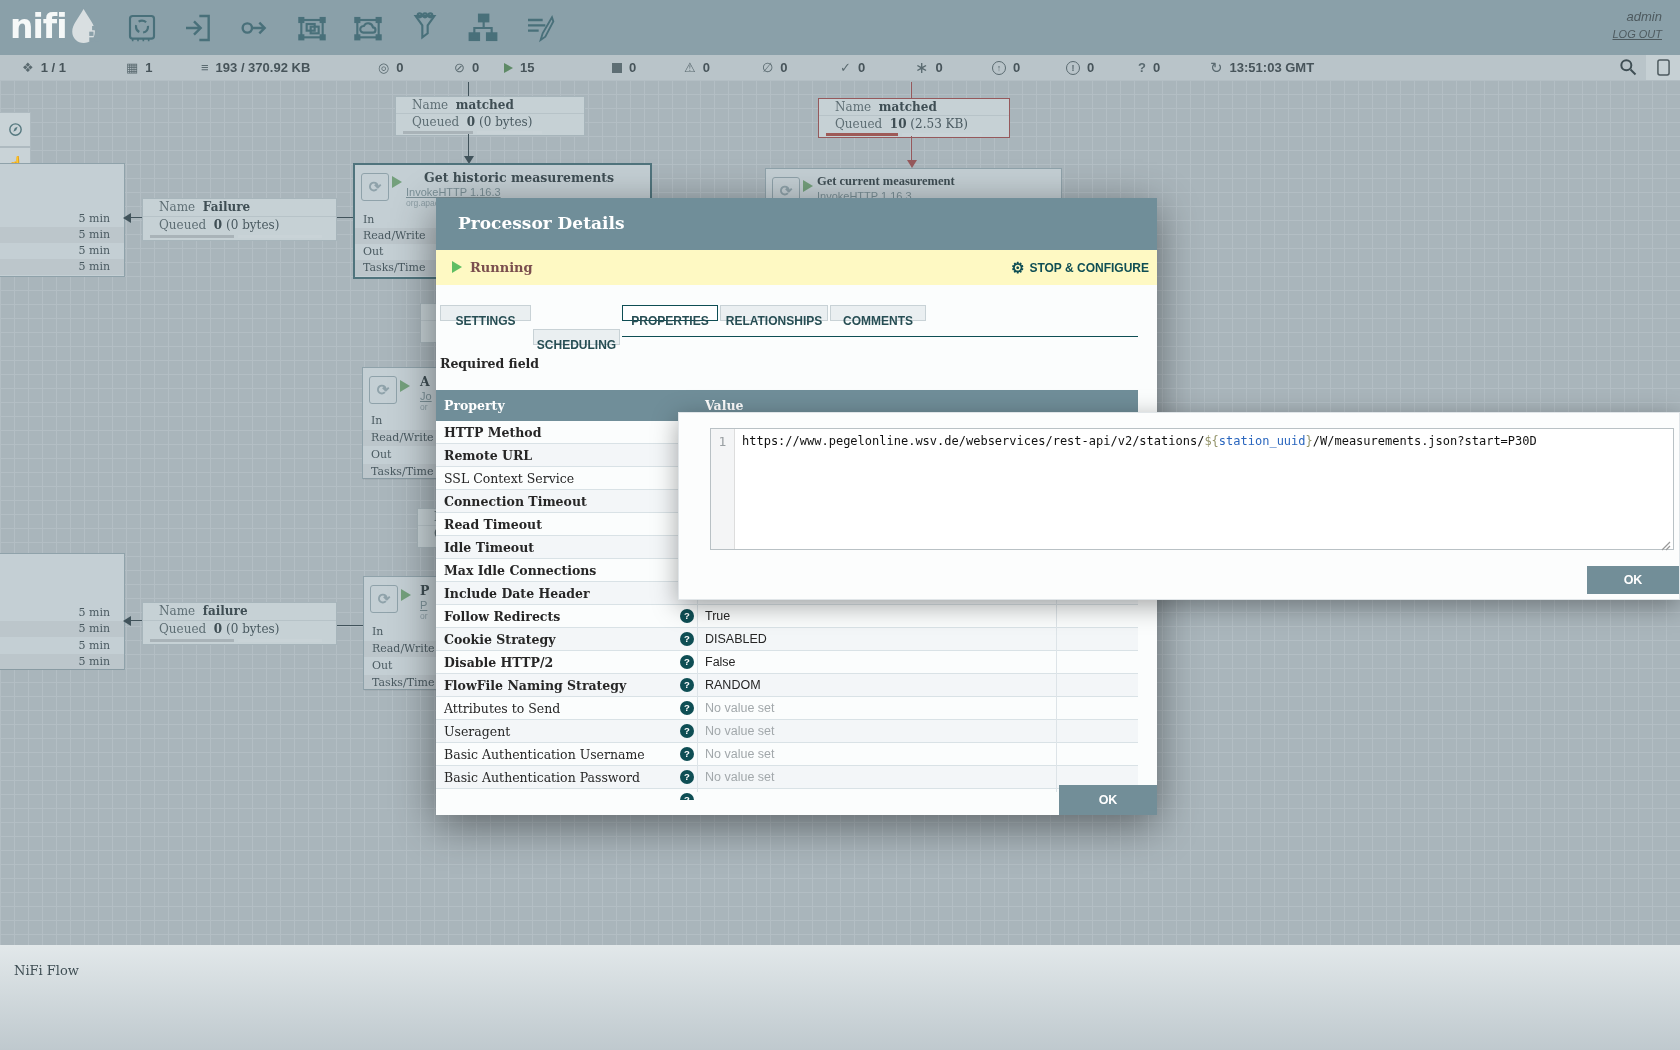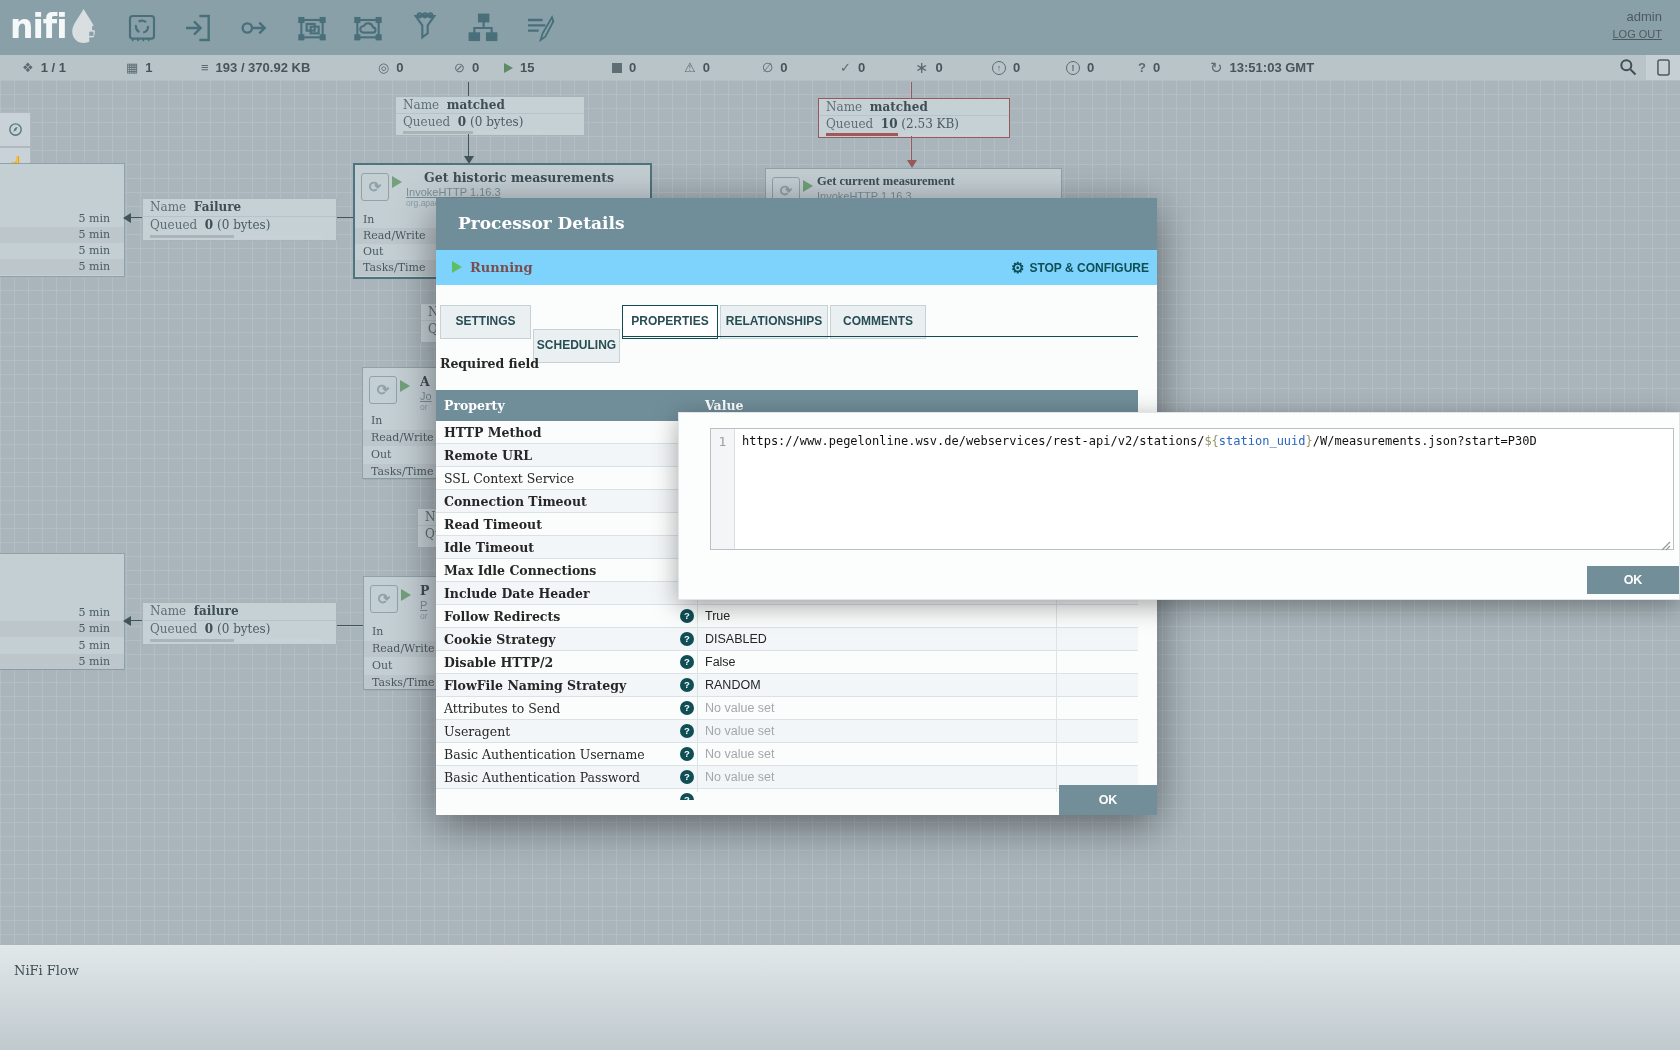--- a/index.html
+++ b/index.html
@@ -6,21 +6,21 @@
   #screen{position:relative;width:1680px;height:1050px;overflow:hidden;
     font-family:"Liberation Sans",sans-serif;background:#A9B5BB;}
   .abs{position:absolute;}
   
   #topbar{left:0;top:0;width:1680px;height:55px;background:#8AA0A9;z-index:3;}
   #logo{left:10px;top:6px;display:flex;align-items:center;}
   #logo .word{font-size:33px;font-weight:bold;color:#E3E9EA;letter-spacing:-1px;font-family:"DejaVu Sans",sans-serif;}
   #logo .word b{color:#F5F8F8;}
   .tool-ico{position:absolute;top:12px;width:32px;height:32px;color:#49707A;}
   .tool-ico svg{width:32px;height:32px;}
-  #user{right:18px;top:9px;text-align:right;color:#4E5A5F;font-size:13px;}
+  #user{right:18px;top:9px;text-align:right;color:#4E5A5F;font-size:13px;font-style:italic;}
   #user .logout{font-size:11px;color:#4E5A5F;text-decoration:underline;margin-top:4px;}
   
   #statusbar{left:0;top:55px;width:1680px;height:25px;background:#B9C4C9;z-index:3;
     color:#4E5A5F;font-size:13px;}
   .sitem{position:absolute;top:0;height:25px;display:flex;align-items:center;gap:7px;}
   .sicon{font-size:13px;color:#5A6A70;}
   .sval{font-weight:bold;color:#47545A;}
   .circ13{width:12px;height:12px;border-radius:50%;border:1.5px solid #5A6A70;font-size:9px;
     display:flex;align-items:center;justify-content:center;color:#5A6A70;font-weight:bold;}
   .play-sm{width:0;height:0;border-top:5px solid transparent;border-bottom:5px solid transparent;
@@ -44,21 +44,21 @@
   .pplay{position:absolute;width:0;height:0;border-top:6px solid transparent;
     border-bottom:6px solid transparent;border-left:10px solid #74A07C;}
   .prow{position:absolute;left:0;width:100%;height:16px;line-height:16px;
     font-family:"DejaVu Serif",serif;font-size:11px;color:#4A5A61;}
   .prow.alt{background:rgba(0,0,0,0.04);}
   .prow .lab{padding-left:8px;}
   .prow .val{position:absolute;right:14px;top:0;}
   .clabel{position:absolute;background:#C6D1D5;border:1px solid #A7B5BB;
     font-family:"DejaVu Serif",serif;font-size:12px;color:#4A5A61;overflow:hidden;}
   .clabel.red{border-color:#96595C;}
-  .clabel .lrow{height:17px;line-height:17px;padding-left:7px;white-space:nowrap;border-bottom:1px solid rgba(167,181,187,.5);}
+  .clabel .lrow{height:17px;line-height:17px;padding-left:16px;white-space:nowrap;border-bottom:1px solid rgba(167,181,187,.5);}
   .clabel .k{color:#5E6E74;}
   .clabel b{color:#3F4E54;}
   .cbar{position:absolute;height:3px;}
   .cline{position:absolute;background:#41535B;}
   .cline.red{background:#96595C;}
   .arr-down{position:absolute;width:0;height:0;border-left:5px solid transparent;
     border-right:5px solid transparent;border-top:8px solid #41535B;}
   .arr-down.red{border-top-color:#96595C;}
   .arr-left{position:absolute;width:0;height:0;border-top:5px solid transparent;
     border-bottom:5px solid transparent;border-right:8px solid #41535B;}
@@ -68,30 +68,30 @@
   #footer{left:0;top:945px;width:1680px;height:105px;z-index:2;
     background:linear-gradient(#E2E8EA,#BFC9CE);}
   #breadcrumb{position:absolute;left:14px;top:18px;font-family:"DejaVu Serif",serif;
     font-size:13px;color:#3F4E54;}
   
   #dialog{left:436px;top:198px;width:721px;height:617px;background:#FBFDFD;z-index:10;
     box-shadow:0 10px 40px rgba(0,0,0,.45);}
   #dlg-header{position:absolute;left:0;top:0;width:100%;height:52px;background:#708E99;}
   #dlg-title{position:absolute;left:22px;top:15px;color:#fff;font-family:"DejaVu Serif",serif;
     font-size:17px;font-weight:bold;}
-  #dlg-status{position:absolute;left:0;top:52px;width:100%;height:35px;background:#7dd3fc;}
+  #dlg-status{position:absolute;left:0;top:52px;width:100%;height:35px;background:#fef9c3;}
   #run-play{position:absolute;left:16px;top:11px;width:0;height:0;border-top:6px solid transparent;
     border-bottom:6px solid transparent;border-left:10px solid #5FBE63;}
   #run-text{position:absolute;left:34px;top:10px;font-family:"DejaVu Serif",serif;
     font-weight:bold;font-size:13px;color:#7A4E4E;}
   #stopcfg{position:absolute;right:8px;top:9px;display:flex;align-items:center;gap:5px;
     color:#0E4E54;font-size:12px;font-weight:bold;}
   #stopcfg .gear{font-size:15px;}
   .tabs{position:absolute;left:4px;top:107px;display:flex;gap:2px;}
-  .tab{height:34px;line-height:30px;text-align:center;font-size:12px;font-weight:bold;
+  .tab{height:16px;line-height:30px;text-align:center;font-size:12px;font-weight:bold;
     color:#274E54;background:#EAEFF1;border:1px solid #C8D2D6;box-sizing:border-box;}
   .tab.active{background:#fff;border:1px solid #0E4E54;}
   #tabline{position:absolute;left:186px;top:138px;width:516px;height:1px;background:#0E4E54;}
   #reqnote{position:absolute;left:4px;top:158px;font-family:"DejaVu Serif",serif;
     font-size:12.5px;font-weight:bold;color:#262626;}
   #ptable{position:absolute;left:0px;top:192px;width:702px;height:410px;overflow:hidden;}
   #ptable .thead{height:31px;background:#708E99;color:#fff;position:relative;
     font-family:"DejaVu Serif",serif;font-size:12.5px;font-weight:bold;}
   #ptable .thead .h1{position:absolute;left:8px;top:8px;}
   #ptable .thead .h2{position:absolute;left:269px;top:8px;}

